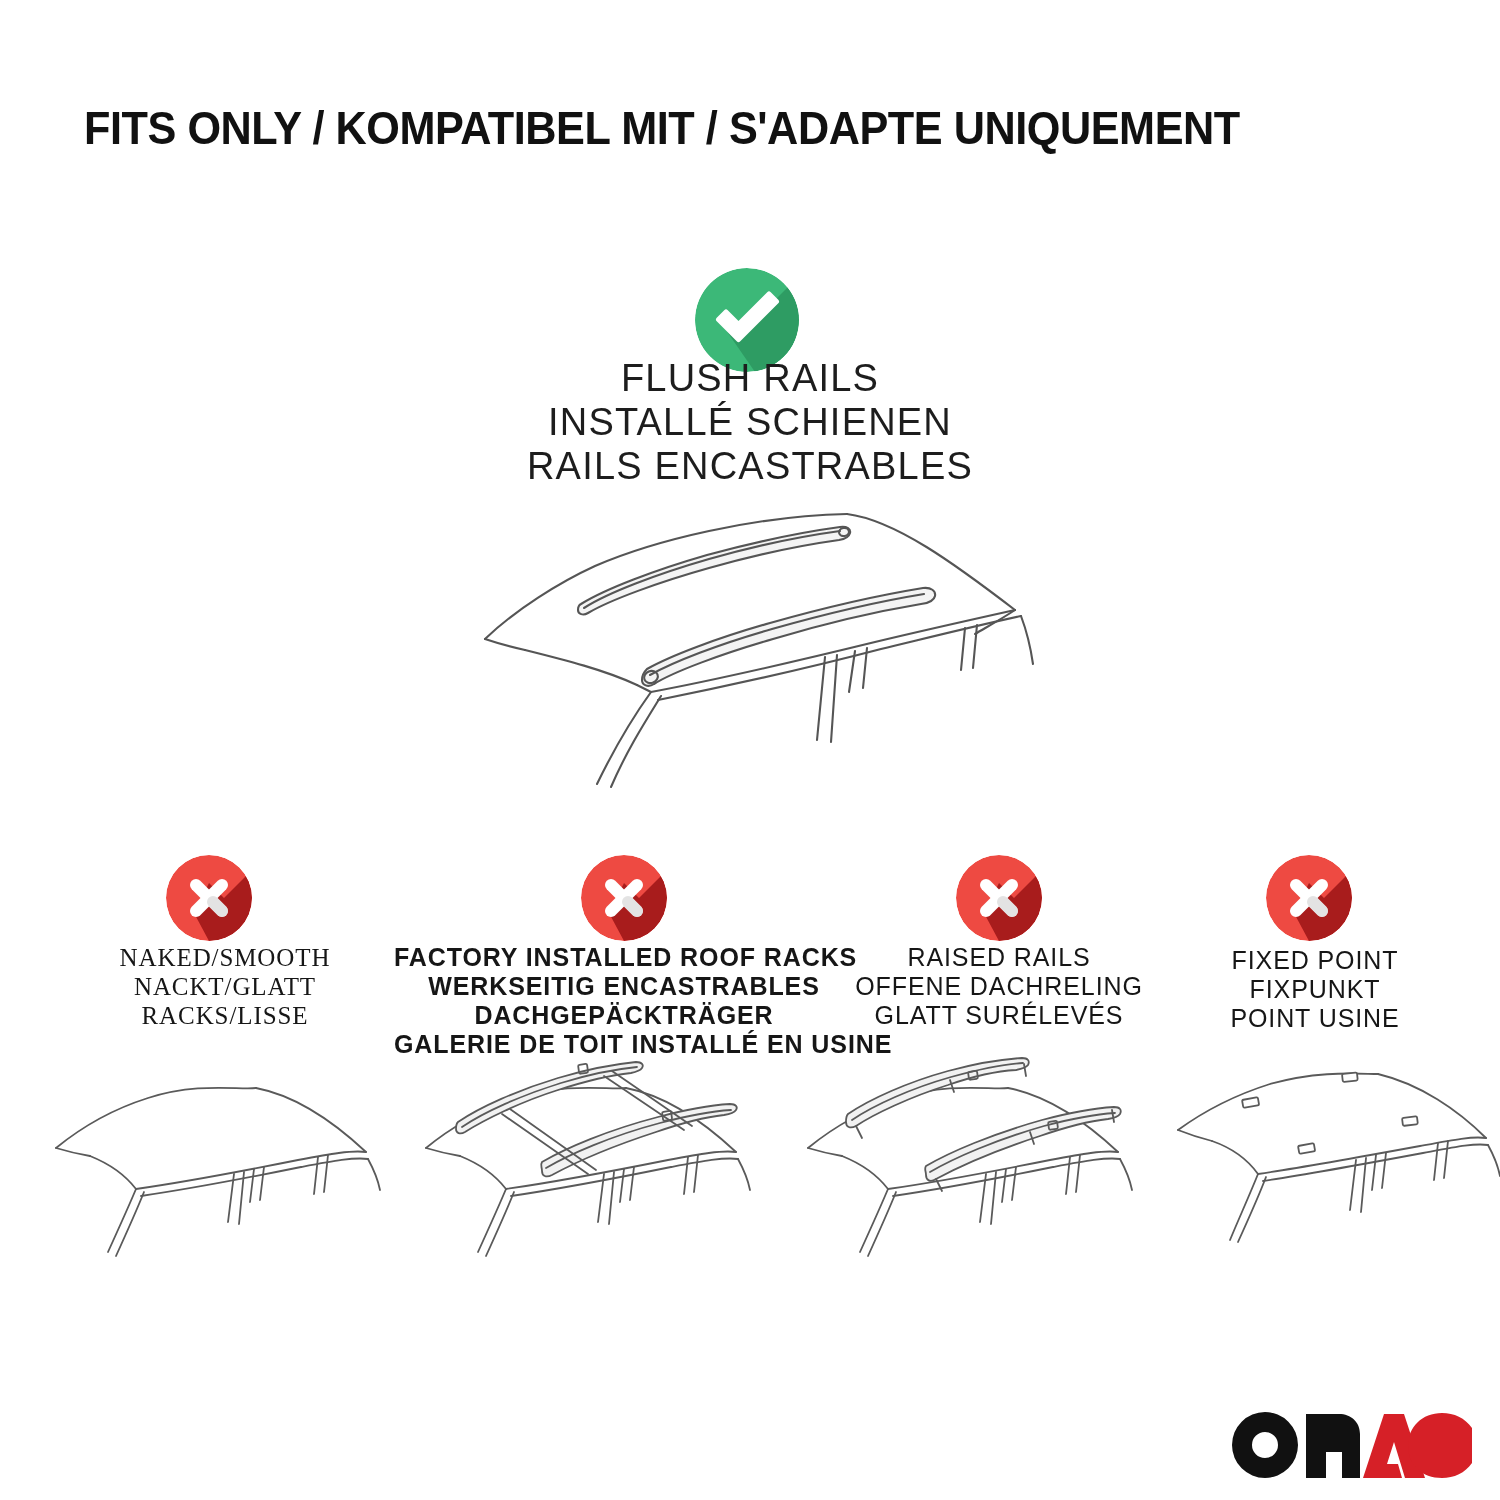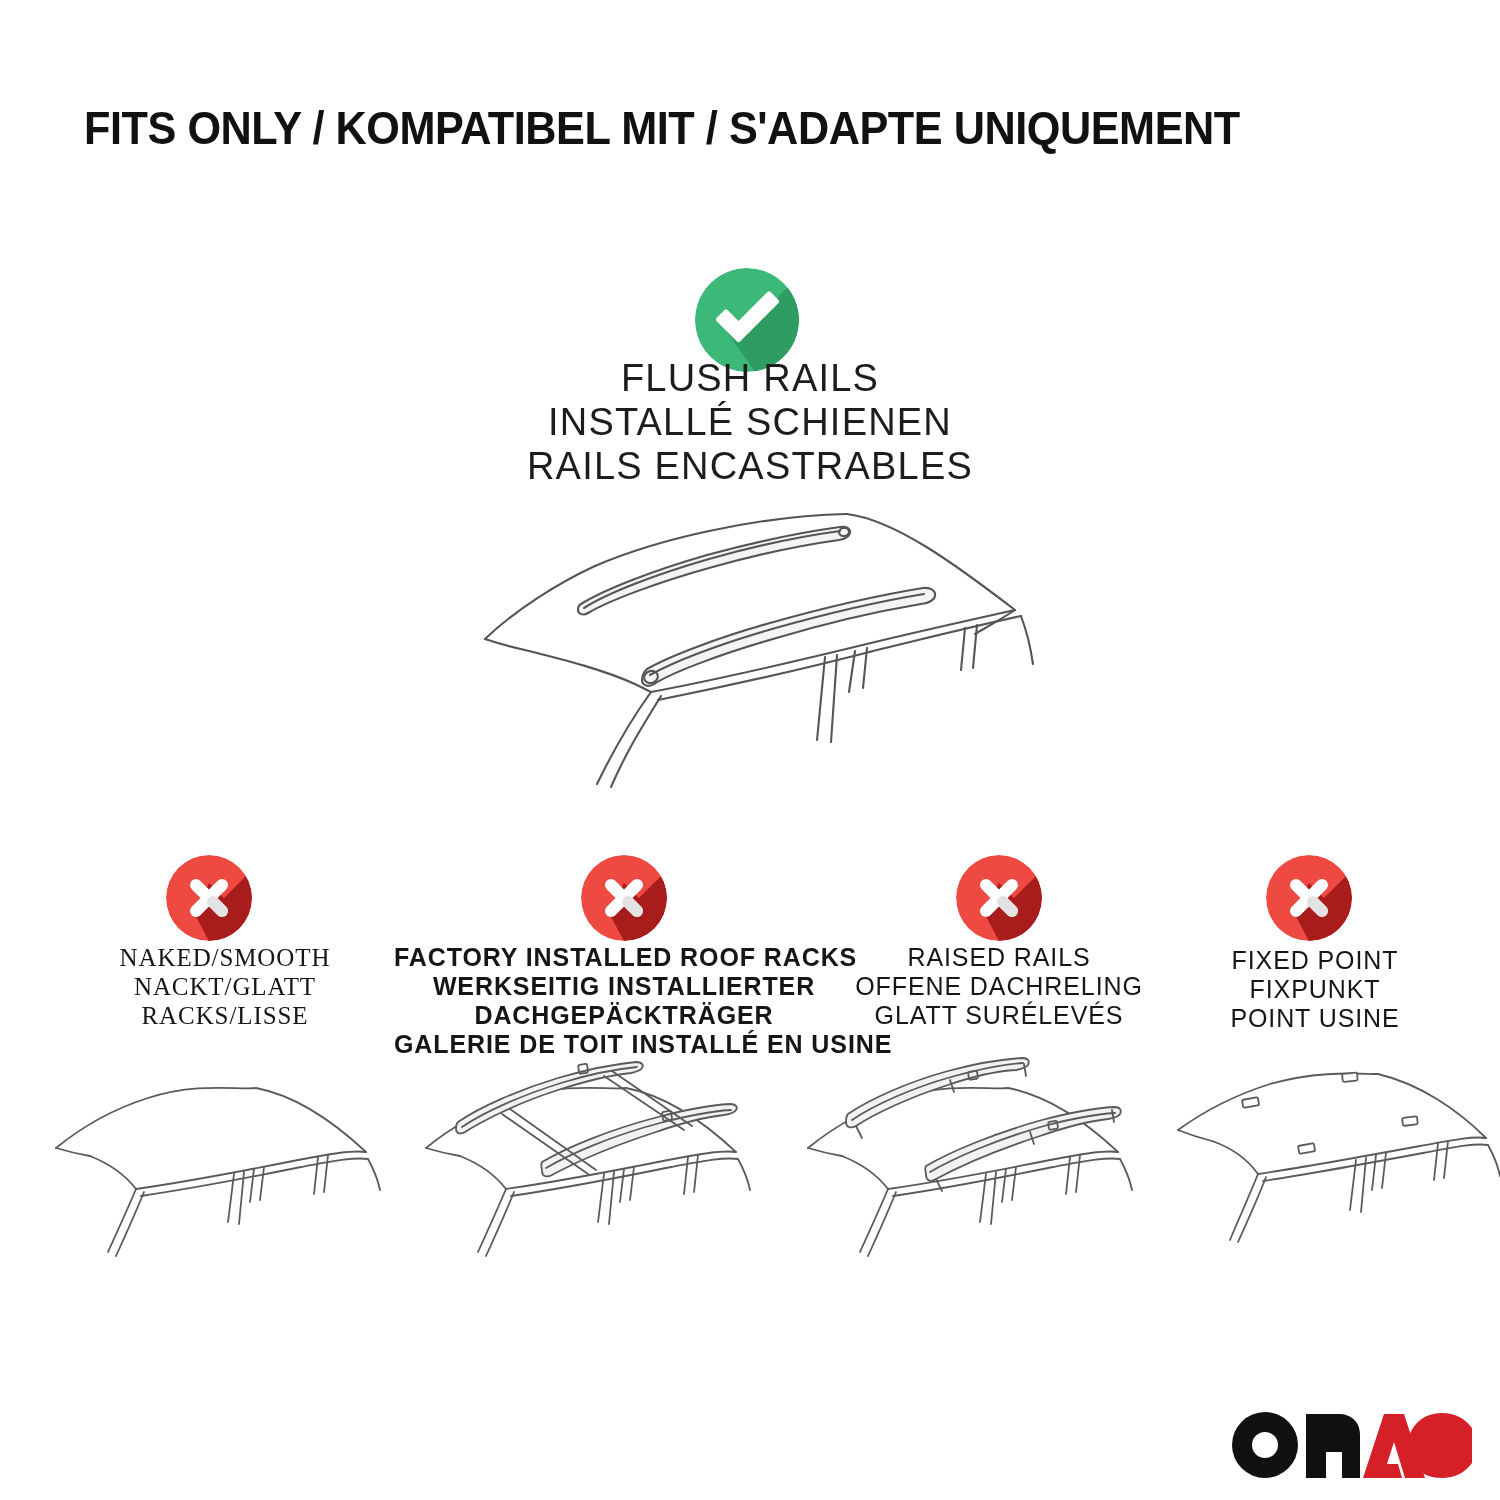--- a/index.html
+++ b/index.html
@@ -225,21 +225,21 @@
         <line x1="56" y1="30" x2="30" y2="56"></line>
       </g>
       <g clip-path="url(#clipX1)" opacity="0.72">
         <line x1="47" y1="47" x2="56" y2="56" stroke="#d8d8d8" stroke-width="12" stroke-linecap="round"></line>
       </g>
     </svg>
   </div>
 
   <div class="col-label">
     <div>FACTORY INSTALLED ROOF RACKS</div>
-    <div>WERKSEITIG INSTALLIERTER</div>
+    <div>WERKSEITIG ENCASTRABLES</div>
     <div>DACHGEPÄCKTRÄGER</div>
     <div>GALERIE DE TOIT INSTALLÉ EN USINE</div>
   </div>
 
   <div class="col-illu">
     <svg viewBox="0 0 340 280" xmlns="http://www.w3.org/2000/svg" fill="none" stroke="#5a5a5a" stroke-width="1.8" stroke-linecap="round" stroke-linejoin="round">
 
       <path d="M8 96 C30 78 62 58 100 46 C150 30 190 38 208 36"></path>
       <path d="M208 36 C250 44 288 72 318 100"></path>
       <path d="M8 96 C18 99 30 102 42 104"></path>

